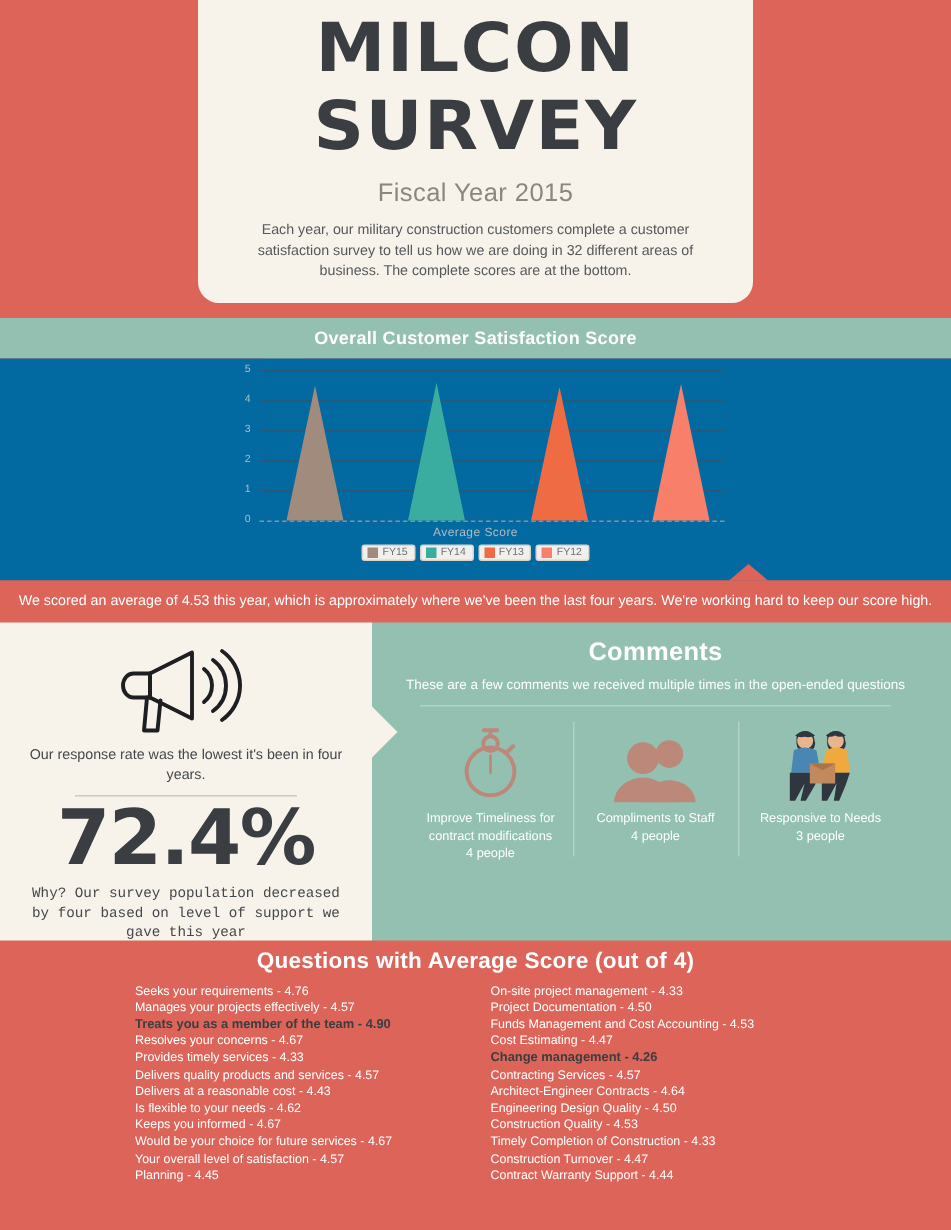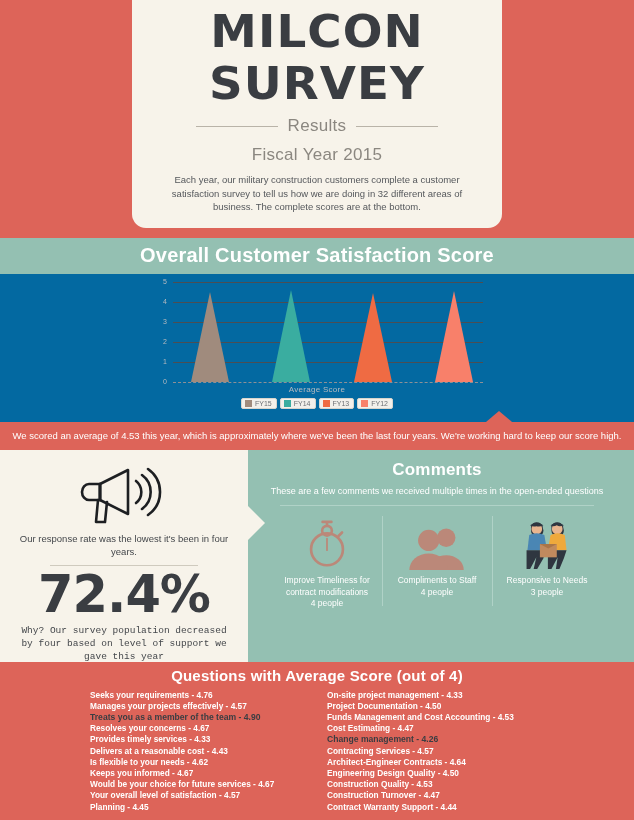--- a/index.html
+++ b/index.html
@@ -26,21 +26,21 @@
   }
   .rule-row{display:flex;align-items:center;justify-content:center;gap:10px;margin:2px 0;}
   .rule-row .ln{height:1px;background:#b9b3a8;width:82px;}
   .hero-sub{font-size:17px;color:#8b8780;letter-spacing:.3px;}
   .hero-year{font-size:17px;color:#8b8780;margin:9px 0 8px 0;letter-spacing:.3px;}
   .hero-para{font-size:9.5px;line-height:13.5px;color:#55585c;padding:0 18px;}
 
   
   .band-title{
     background:#94c0b2;color:#ffffff;text-align:center;
-    font-size:20px;font-weight:bold;letter-spacing:.2px;
+    font-size:12px;font-weight:bold;letter-spacing:.2px;
     padding:6px 0 7px 0;position:relative;
   }
   .notch-down{
     position:absolute;left:176px;bottom:-11px;width:0;height:0;
     border-left:13px solid transparent;border-right:13px solid transparent;
     border-top:11px solid #94c0b2;
   }
   .chart-panel{
     background:#0369a1;position:relative;height:148px;
   }
@@ -113,37 +113,32 @@
 
   
   .q-band{background:#dd6459;padding:4px 0 6px 0;}
   .q-title{
     text-align:center;color:#ffffff;font-size:15px;font-weight:bold;
     letter-spacing:.2px;margin:1px 0 6px 0;
   }
   .q-cols{display:flex;padding:0 84px 0 90px;gap:14px;}
   .q-col{flex:1;}
   .q-item{
-    font-size:8.3px;line-height:11.2px;color:#ffffff;white-space:nowrap;font-weight:bold;
+    font-size:8.3px;line-height:11.2px;color:#ffffff;white-space:nowrap;
   }
   .q-item.hl{color:#3a3d42;font-weight:bold;font-size:8.6px;}
 </style>
 </head>
 <body>
 
 <div class="page">
 
   <div class="hero">
     <div class="hero-card">
       <div class="hero-title">MILCON SURVEY</div>
-      <div class="rule-row">
-        <span class="ln"></span>
-        <span class="hero-sub">Results</span>
-        <span class="ln"></span>
-      </div>
       <div class="hero-year">Fiscal Year 2015</div>
       <div class="hero-para">Each year, our military construction customers complete a customer satisfaction survey to tell us how we are doing in 32 different areas of business. The complete scores are at the bottom.</div>
     </div>
   </div>
 
   <div class="band-title">
     <span>Overall Customer Satisfaction Score</span>
     <span class="notch-down"></span>
   </div>
 
@@ -296,36 +291,38 @@
 
   <div class="q-band">
     <div class="q-title">Questions with Average Score (out of 4)</div>
     <div class="q-cols">
       <div class="q-col" id="qleft">
           <div class="q-item">Seeks your requirements - 4.76</div>
           <div class="q-item">Manages your projects effectively - 4.57</div>
           <div class="q-item hl">Treats you as a member of the team - 4.90</div>
           <div class="q-item">Resolves your concerns - 4.67</div>
           <div class="q-item">Provides timely services - 4.33</div>
+          <div class="q-item">Delivers quality products and services - 4.57</div>
           <div class="q-item">Delivers at a reasonable cost  - 4.43</div>
           <div class="q-item">Is flexible to your needs - 4.62</div>
           <div class="q-item">Keeps you informed - 4.67</div>
           <div class="q-item">Would be your choice for future services - 4.67</div>
           <div class="q-item">Your overall level of satisfaction - 4.57</div>
           <div class="q-item">Planning - 4.45</div>
         </div>
       <div class="q-col" id="qright">
           <div class="q-item">On-site project management  - 4.33</div>
           <div class="q-item">Project Documentation - 4.50</div>
           <div class="q-item">Funds Management and Cost Accounting - 4.53</div>
           <div class="q-item">Cost Estimating - 4.47</div>
           <div class="q-item hl">Change management - 4.26</div>
           <div class="q-item">Contracting Services - 4.57</div>
           <div class="q-item">Architect-Engineer Contracts - 4.64</div>
           <div class="q-item">Engineering Design Quality - 4.50</div>
           <div class="q-item">Construction Quality - 4.53</div>
+          <div class="q-item">Timely Completion of Construction - 4.33</div>
           <div class="q-item">Construction Turnover - 4.47</div>
           <div class="q-item">Contract Warranty Support - 4.44</div>
         </div>
     </div>
   </div>
 
 </div>
 
 </body></html>

